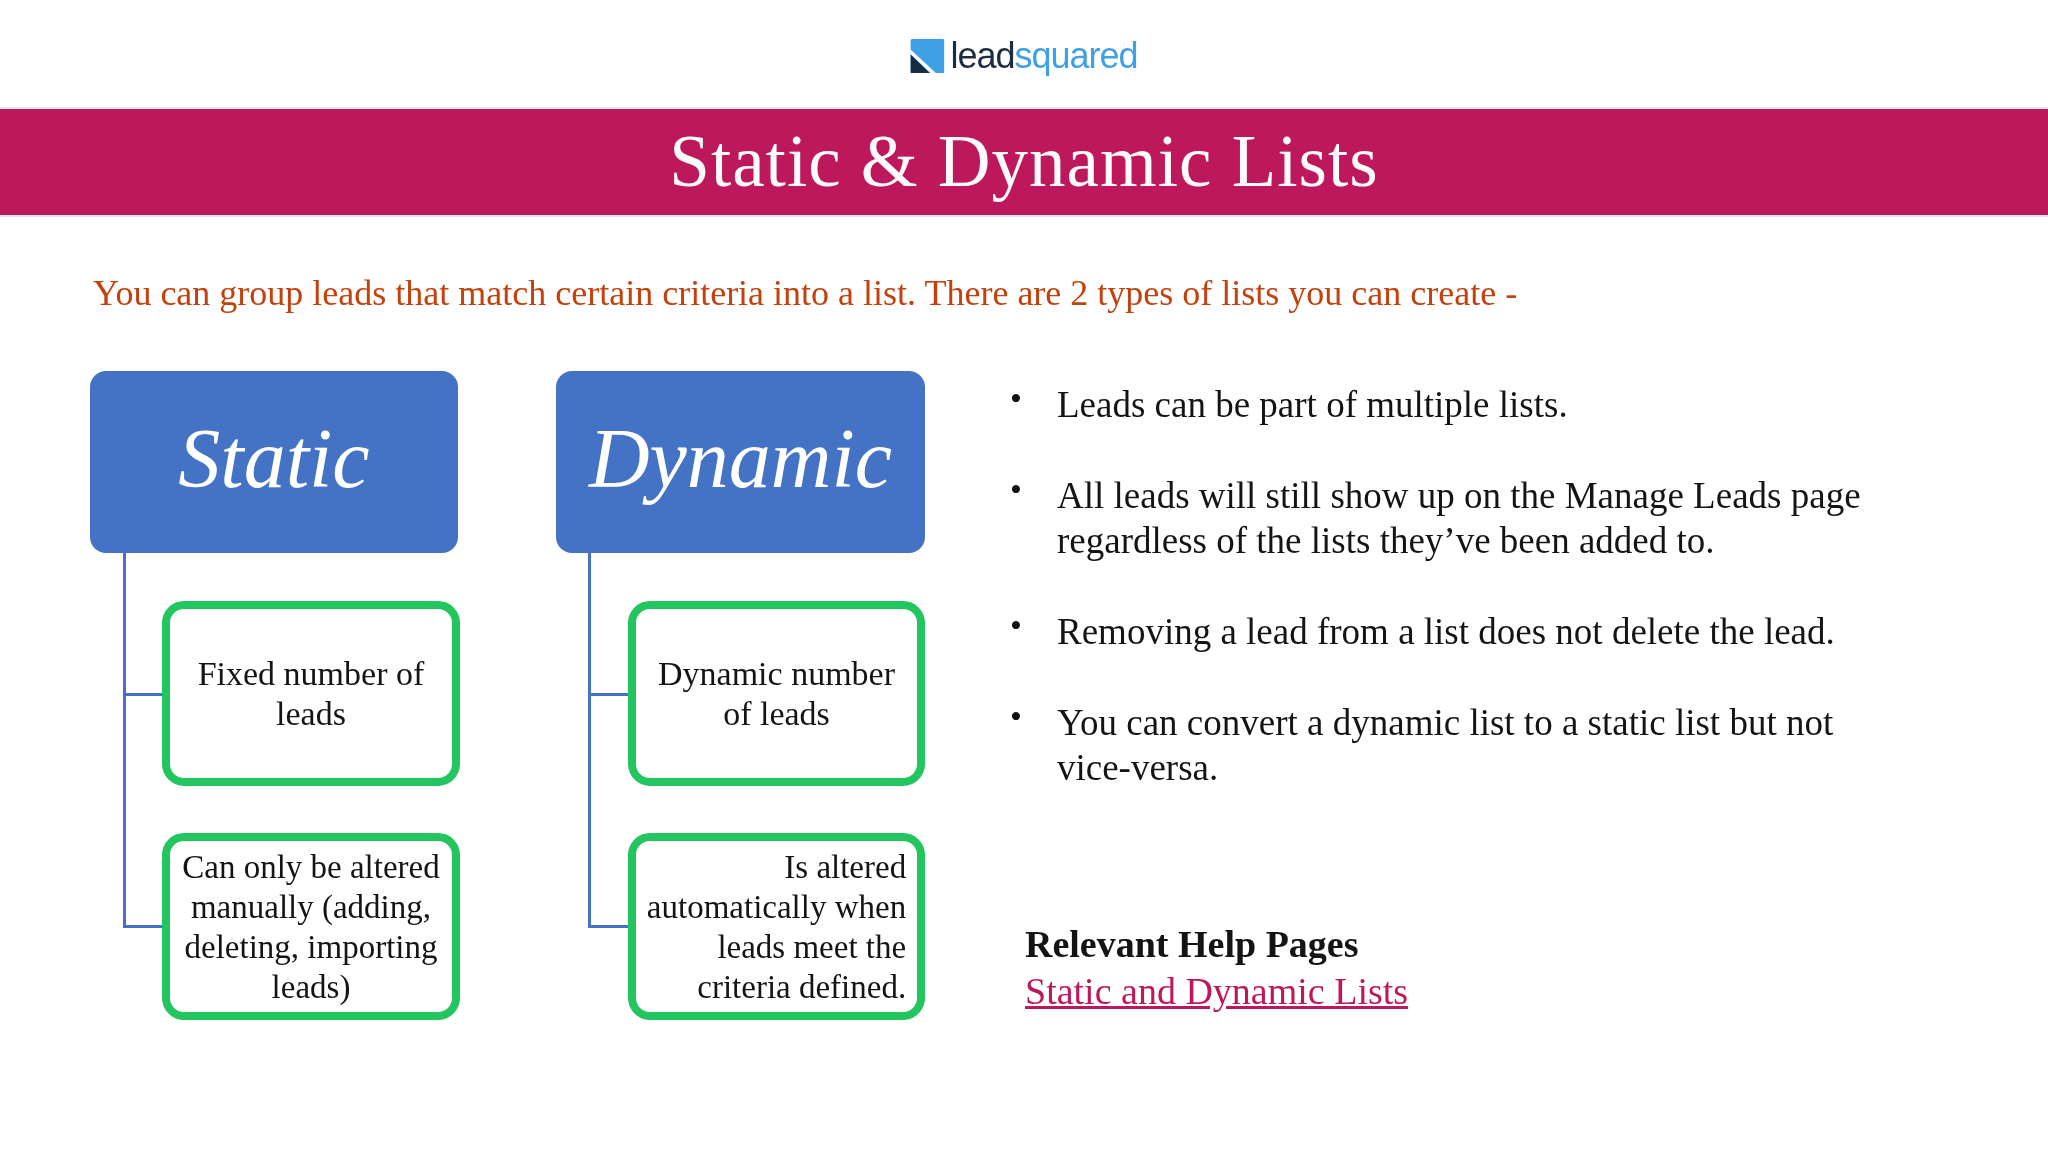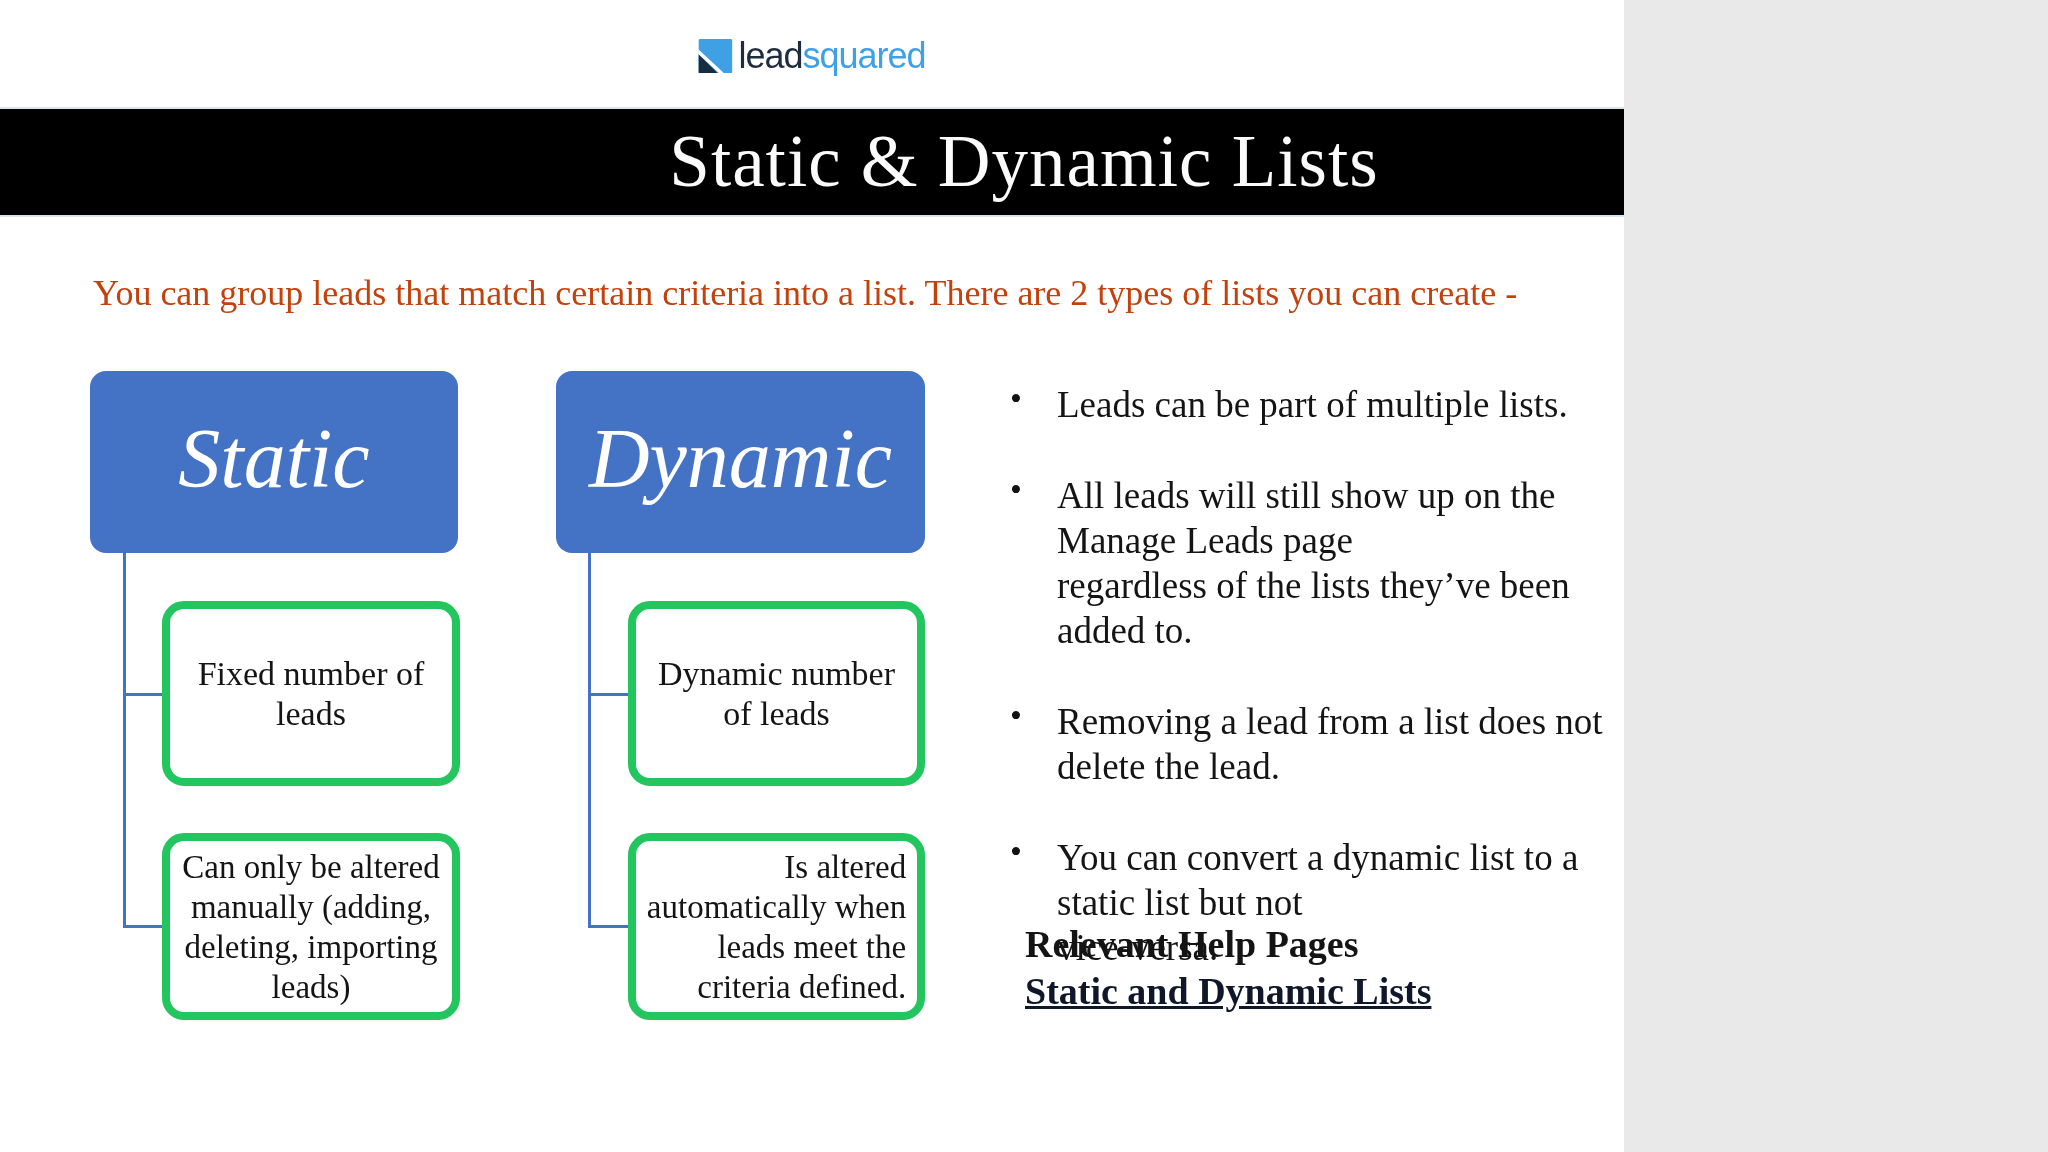--- a/index.html
+++ b/index.html
@@ -1,34 +1,34 @@
 <!DOCTYPE html>
 <html><head>
 <meta charset="utf-8">
 <style>
   * { margin:0; padding:0; box-sizing:border-box; }
   html,body { background:#e9e9e9; }
   #page {
-    position:relative; width:1624px; height:1152px;
+    position:relative; width:2048px; height:1152px;
     background:#ffffff; overflow:hidden;
     font-family:"Liberation Serif", serif; color:#111;
   }
 
   
   .logo { position:absolute; top:38px; left:50%; transform:translateX(-50%);
           display:flex; align-items:center; gap:6px; }
   .logo svg { display:block; }
   .logo-text { font-family:"Liberation Sans", sans-serif; font-size:36px;
                letter-spacing:-1px; line-height:1; display:flex; }
   .logo-dark  { color:#1e2c40; }
   .logo-light { color:#3fa0e6; }
 
   
   .banner { position:absolute; top:107px; left:0; width:2048px; height:110px;
-            background:#000000; border-top:2px solid #d9e6f2; border-bottom:2px solid #d9e6f2;
+            background:#be185d; border-top:2px solid #d9e6f2; border-bottom:2px solid #d9e6f2;
             display:flex; align-items:center; justify-content:center; }
   .banner h1 { font-size:73px; font-weight:normal; color:#fbfbfb; letter-spacing:1px; }
 
   
   .intro { position:absolute; left:93px; top:272px; font-size:36px; color:#c2410c;
            white-space:nowrap; }
 
   
   .main-box { position:absolute; width:368px; height:182px; background:#4472c4;
               border-radius:16px; display:flex; align-items:center; justify-content:center; }
@@ -59,21 +59,21 @@
   
   .bullets { position:absolute; left:1005px; top:382px; list-style:none; }
   .bullets li { position:relative; margin-bottom:46px; }
   .bullets .dot { position:absolute; left:5px; top:-2px; font-size:34px; }
   .bullets .btext { display:block; margin-left:52px; font-size:37px; line-height:45px;
                     white-space:pre-line; color:#141414; }
 
   
   .help { position:absolute; left:1025px; top:921px; font-size:38px; line-height:47px; }
   .help .heading { font-weight:bold; color:#141414; }
-  .help a { color:#0f172a; text-decoration:underline; cursor:pointer;font-weight:bold; }
+  .help a { color:#be185d; text-decoration:underline; cursor:pointer; }
 </style>
 </head>
 <body>
 
 <div id="page">
 
   <div class="logo">
     <span>
       <svg width="34" height="34" viewBox="0 0 34 34">
         <rect x="0" y="0" width="34" height="34" rx="1.5" fill="#3fa0e6"></rect>

